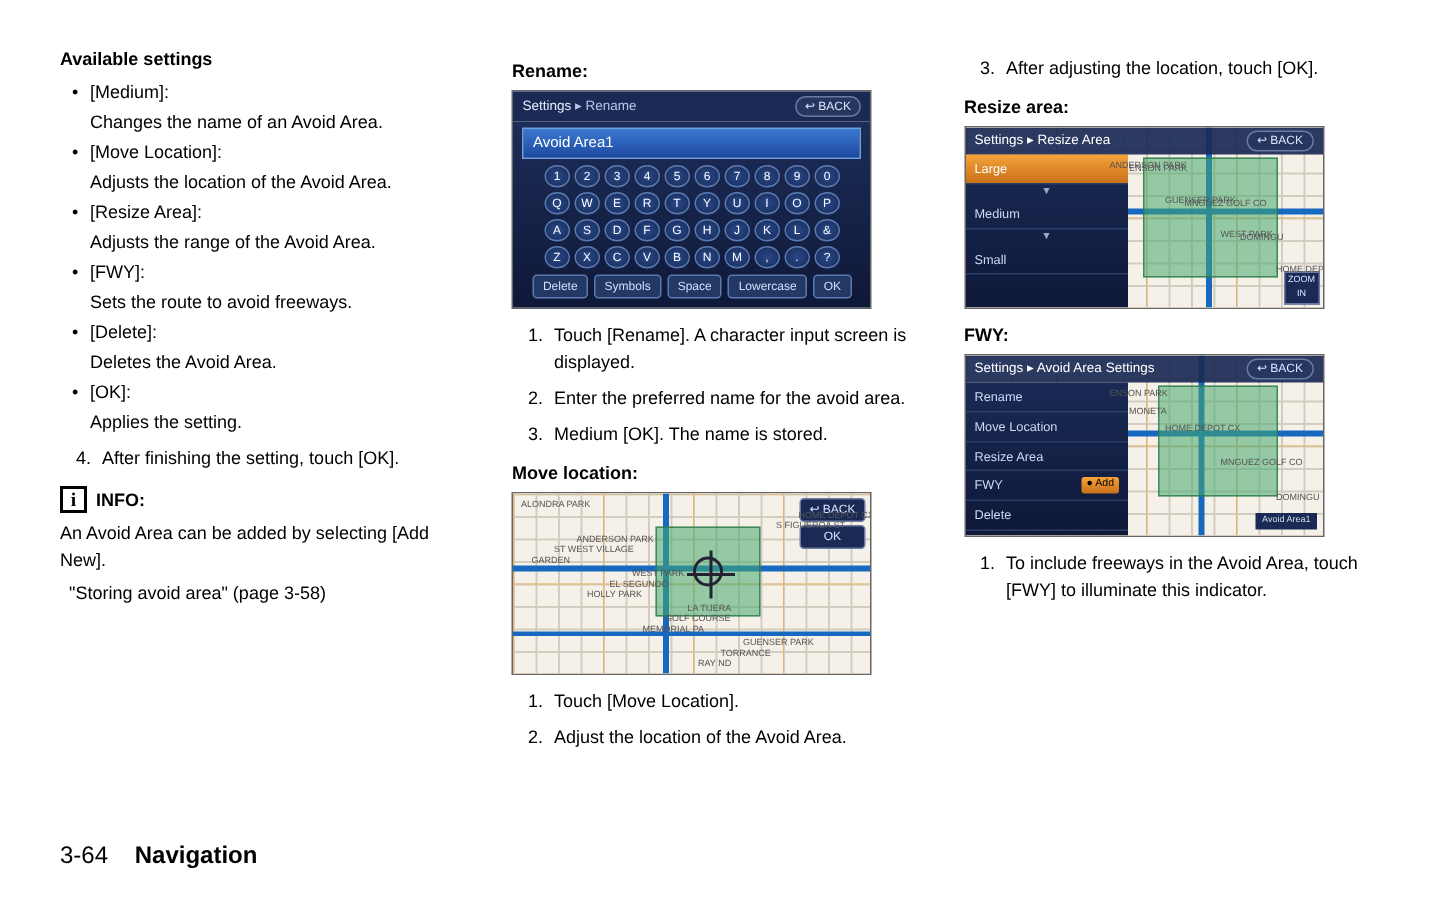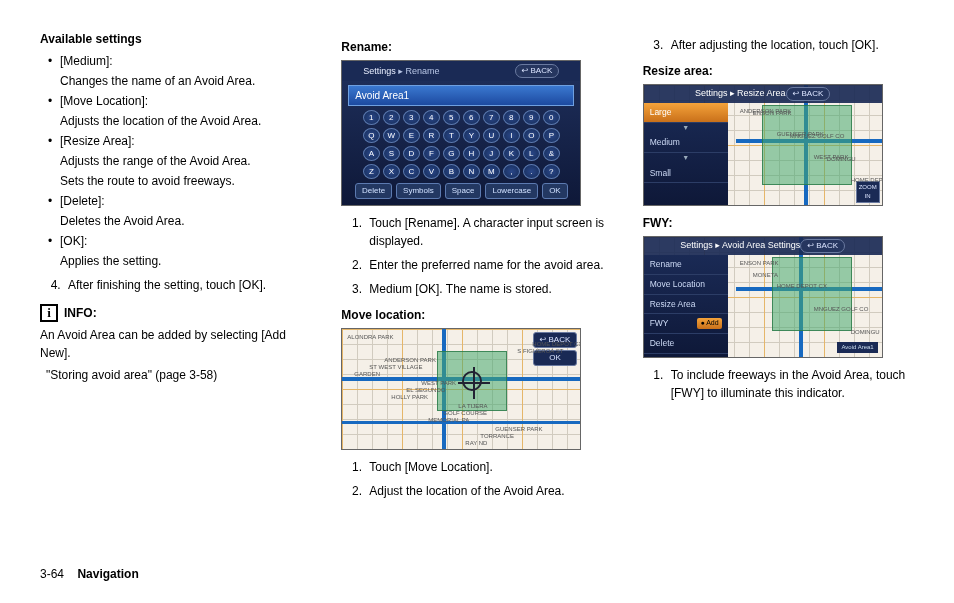--- a/index.html
+++ b/index.html
@@ -20,26 +20,26 @@
   ul.bullets { list-style: none; padding-left: 8px; margin: 4px 0; }
   ul.bullets li { position: relative; padding-left: 12px; margin-bottom: 2px; }
   ul.bullets li.dot::before { content: "•"; position: absolute; left: 0; top: 0; }
   ol.steps { list-style: decimal; padding-left: 24px; margin: 6px 0; }
   ol.steps li { margin-bottom: 6px; padding-left: 4px; }
   .heading { font-weight: bold; margin-top: 8px; margin-bottom: 4px; }
   .info-row { display: flex; align-items: center; gap: 6px; margin-top: 10px; margin-bottom: 4px; }
   .info-icon { width: 18px; height: 18px; border: 2px solid #000; display: flex; align-items: center; justify-content: center; font-family: Georgia, serif; font-weight: bold; font-size: 13px; }
   .info-text { font-weight: bold; font-size: 12px; }
   .xref-row { display: flex; align-items: center; gap: 6px; margin-top: 4px; }
-  .page-footer { position: absolute; bottom: 20px; left: 40px; font-size: 12px; }
+  .page-footer { position: absolute; bottom: 20px; left: 40px; font-size: 16px; }
   .page-footer .sec { font-weight: bold; }
 
   
   .shot { width: 240px; border: 1px solid #666; margin: 4px 0 8px 0; font-size: 9px; color: #fff; }
-  .shot-head { background: #1a2a55; padding: 3px 21px; display: flex; justify-content: space-between; align-items: flex-end; }
+  .shot-head { background: #1a2a55; padding: 3px 6px; display: flex; justify-content: space-between; align-items: flex-start; }
   .shot-head .crumb { color: #e8eeff; }
   .shot-head .crumb .sub { color: #b8c6e6; }
   .back-btn { background: #26365f; border: 1px solid #6a7aa0; border-radius: 8px; padding: 0 6px; font-size: 8px; color: #dbe4ff; }
   .kb-body { background: linear-gradient(#1d2d58,#0e1838); padding: 4px 6px 6px 6px; }
   .kb-input { background: linear-gradient(#3a78d0,#1d4aa0); border: 1px solid #6fa0e0; padding: 2px 6px; margin-bottom: 4px; color: #fff; font-size: 10px; }
   .kb-rows { display: flex; flex-direction: column; gap: 3px; align-items: center; }
   .kb-key-row { display: flex; gap: 3px; }
   .key { width: 17px; height: 15px; border-radius: 50%; background: radial-gradient(#2a4788,#162c58); border: 1px solid #5c7ab0; display: flex; align-items: center; justify-content: center; font-size: 8px; }
   .kb-bottom { display: flex; gap: 4px; margin-top: 4px; justify-content: center; }
   .kb-btn { background: #233862; border: 1px solid #5c7ab0; border-radius: 3px; padding: 1px 6px; font-size: 8px; color: #cfe0ff; }
@@ -55,23 +55,23 @@
   }
   .map-body .hwy { position:absolute; background:#1769c0; }
   .map-body .overlay-panel { position:absolute; right:3px; top:3px; display:flex; flex-direction:column; gap:2px; }
   .map-body .ov-btn { background:#1a2a55; border:1px solid #6a7aa0; color:#dbe4ff; font-size:8px; padding:1px 6px; border-radius:3px; text-align:center; }
   .map-body .greenbox { position:absolute; background: rgba(70,170,110,.55); border:1px solid rgba(40,120,70,.8); }
   .map-body .crosshair { position:absolute; width:20px; height:20px; border:2px solid #223; border-radius:50%; }
   .map-body .crosshair::before, .map-body .crosshair::after { content:""; position:absolute; background:#223; }
   .map-body .crosshair::before { left:9px; top:-6px; width:2px; height:32px; }
   .map-body .crosshair::after { top:9px; left:-6px; height:2px; width:32px; }
   .map-body .lbl { position:absolute; font-size:6px; color:#555; white-space:nowrap; }
-  .shot-head-inmap { position:absolute; left:0; right:0; top:0; background: rgba(26,42,85,.92); padding:2px 6px; display:flex; justify-content:center; align-items:center; }
-
-  .side-menu { position:absolute; left:0; top:18px; bottom:0; width:84px; background: linear-gradient(#1a2a55,#0e1838); display:flex; flex-direction:column; }
+  .shot-head-inmap { position:absolute; left:0; right:0; top:0; background: rgba(26,42,85,.92); padding:2px 6px; display:flex; justify-content:space-between; align-items:center; }
+
+  .side-menu { position:absolute; left:0; top:18px; bottom:0; width:108px; background: linear-gradient(#1a2a55,#0e1838); display:flex; flex-direction:column; }
   .side-menu .mitem { padding:3px 6px; color:#cddaf5; border-bottom:1px solid #2c3d66; font-size:8.5px; display:flex; justify-content:space-between; align-items:center; }
   .side-menu .mitem.sel { background: linear-gradient(#f5a33a,#c9701a); color:#fff; }
   .side-menu .tiny { font-size:7px; color:#9ab; text-align:center; }
   .add-badge { background: linear-gradient(#f5a33a,#c9701a); border-radius:2px; padding:0 3px; font-size:7px; color:#000; }
   .zoom { position:absolute; right:2px; bottom:2px; width:24px; }
   .zoom div { background:#1a2a55; border:1px solid #6a7aa0; color:#dbe4ff; font-size:6px; text-align:center; padding:1px 0; margin-top:1px; }
 </style>
 </head>
 <body>
 
@@ -79,20 +79,21 @@
 
   <div class="col">
     <div class="bold">Available settings</div>
     <ul class="bullets">
       <li class="dot"><span>[Medium]:</span></li>
       <li><span>Changes the name of an Avoid Area.</span></li>
       <li class="dot"><span>[Move Location]:</span></li>
       <li><span>Adjusts the location of the Avoid Area.</span></li>
       <li class="dot"><span>[Resize Area]:</span></li>
       <li><span>Adjusts the range of the Avoid Area.</span></li>
+      <li class="dot"><span>[FWY]:</span></li>
       <li><span>Sets the route to avoid freeways.</span></li>
       <li class="dot"><span>[Delete]:</span></li>
       <li><span>Deletes the Avoid Area.</span></li>
       <li class="dot"><span>[OK]:</span></li>
       <li><span>Applies the setting.</span></li>
     </ul>
     <ol class="steps" start="4">
       <li>After finishing the setting, touch [OK].</li>
     </ol>
     <div class="info-row">

